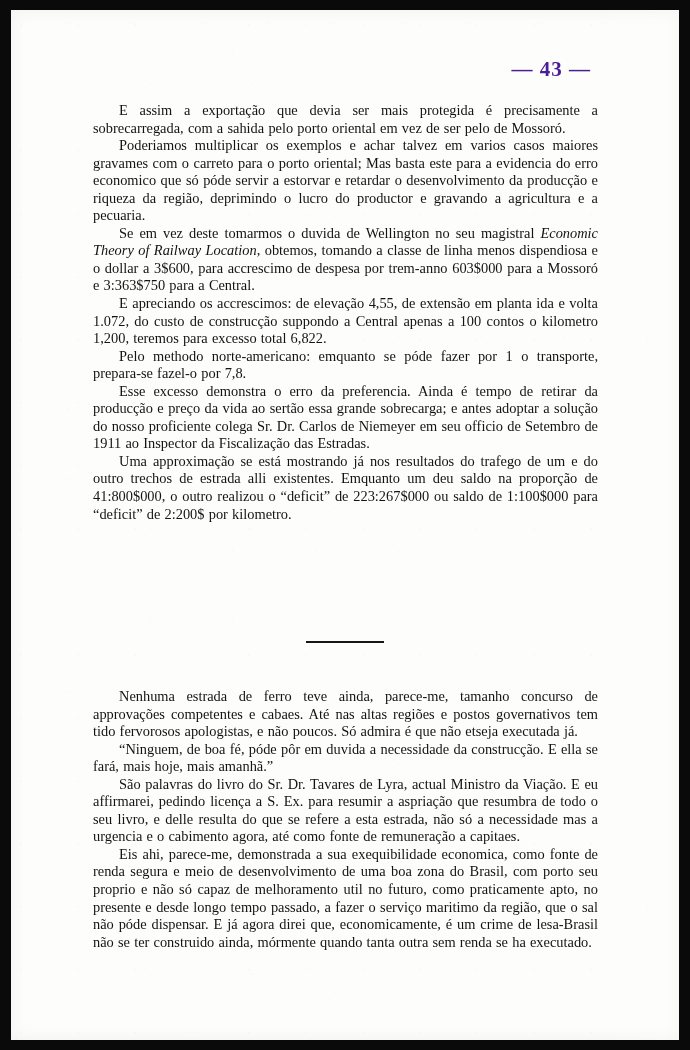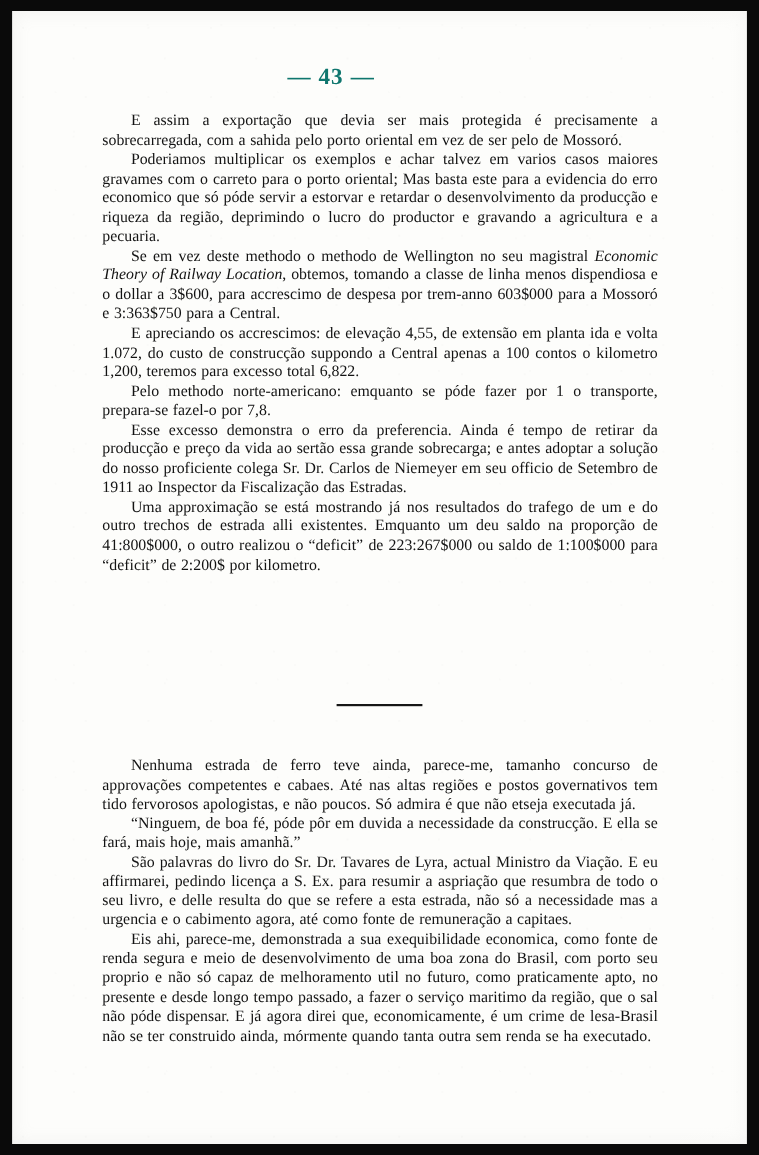--- a/index.html
+++ b/index.html
@@ -53,25 +53,25 @@
     left: 0; top: 0;
     width: 668px;
     height: 1030px;
   }
 
   .folio {
     position: absolute;
     top: 47px;
     left: 0;
     width: 580px;
-    text-align: center;
+    text-align: right;
     font-size: 21px;
     font-weight: 700;
     letter-spacing: 1px;
-    color: #0f766e;
+    color: #4c1d95;
   }
 
   .textblock {
     position: absolute;
     left: 82px;
     top: 92px;
     width: 505px;
   }
 
   p.para {
@@ -130,21 +130,21 @@
     <div class="content">
 
       <div class="folio">— 43 —</div>
 
       <div class="textblock upper">
 
         <p class="para">E assim a exportação que devia ser mais protegida é precisamente a sobrecarregada, com a sahida pelo porto oriental em vez de ser pelo de Mossoró.</p>
 
         <p class="para">Poderiamos multiplicar os exemplos e achar talvez em varios casos maiores gravames com o carreto para o porto oriental; Mas basta este para a evidencia do erro economico que só póde servir a estorvar e retardar o desenvolvimento da producção e riqueza da região, deprimindo o lucro do productor e gravando a agricultura e a pecuaria.</p>
 
-        <p class="para"><span>Se em vez deste methodo o methodo de Wellington no seu magistral </span><span class="bookttl">Economic Theory of Railway Location</span><span>, obtemos, tomando a classe de linha menos dispendiosa e o dollar a 3$600, para accrescimo de despesa por trem-anno 603$000 para a Mossoró e 3:363$750 para a Central.</span></p>
+        <p class="para"><span>Se em vez deste tomarmos o duvida de Wellington no seu magistral </span><span class="bookttl">Economic Theory of Railway Location</span><span>, obtemos, tomando a classe de linha menos dispendiosa e o dollar a 3$600, para accrescimo de despesa por trem-anno 603$000 para a Mossoró e 3:363$750 para a Central.</span></p>
 
         <p class="para">E apreciando os accrescimos: de elevação 4,55, de extensão em planta ida e volta 1.072, do custo de construcção suppondo a Central apenas a 100 contos o kilometro 1,200, teremos para excesso total 6,822.</p>
 
         <p class="para">Pelo methodo norte-americano: emquanto se póde fazer por 1 o transporte, prepara-se fazel-o por 7,8.</p>
 
         <p class="para">Esse excesso demonstra o erro da preferencia. Ainda é tempo de retirar da producção e preço da vida ao sertão essa grande sobrecarga; e antes adoptar a solução do nosso proficiente colega Sr. Dr. Carlos de Niemeyer em seu officio de Setembro de 1911 ao Inspector da Fiscalização das Estradas.</p>
 
         <p class="para">Uma approximação se está mostrando já nos resultados do trafego de um e do outro trechos de estrada alli existentes. Emquanto um deu saldo na proporção de 41:800$000, o outro realizou o “deficit” de 223:267$000 ou saldo de 1:100$000 para “deficit” de 2:200$ por kilometro.</p>
 
       </div>

